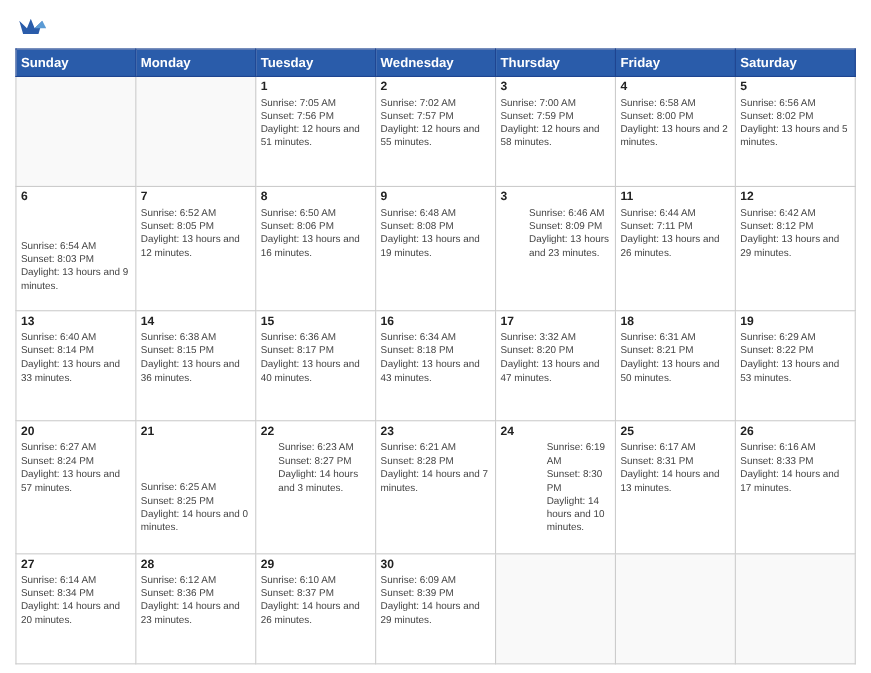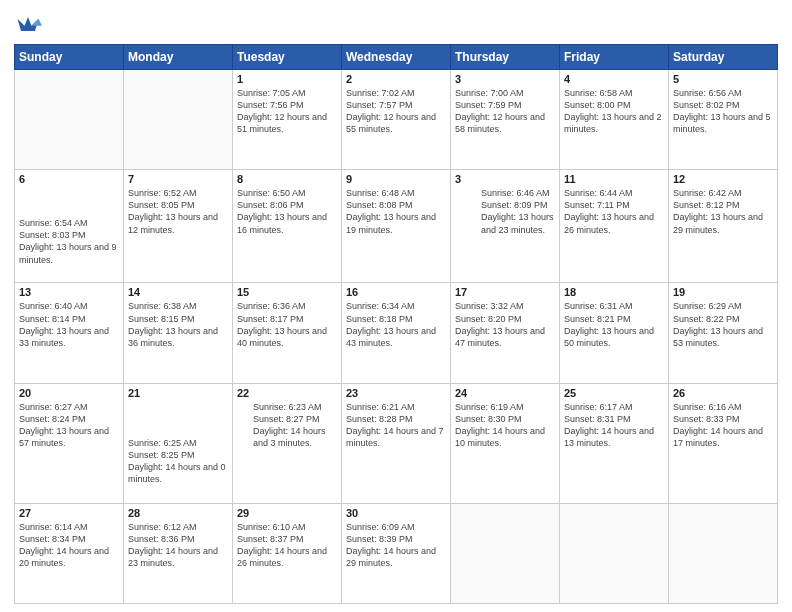--- a/index.html
+++ b/index.html
@@ -282,21 +282,21 @@
 Daylight: 14 hours and 3 minutes.</div>
           </td>
           <td>
             <span class="day-num">23</span>
             <div class="day-info" style="white-space: pre-line;">Sunrise: 6:21 AM
 Sunset: 8:28 PM
 Daylight: 14 hours and 7 minutes.</div>
           </td>
           <td>
             <span class="day-num">24</span>
-            <div class="day-info" style="white-space: pre-line;">Sunrise: 6:19 AM
+            <div class="day-info" style="white-space: pre-line; margin-left: 42px;">Sunrise: 6:19 AM
 Sunset: 8:30 PM
 Daylight: 14 hours and 10 minutes.</div>
           </td>
           <td>
             <span class="day-num">25</span>
             <div class="day-info" style="white-space: pre-line;">Sunrise: 6:17 AM
 Sunset: 8:31 PM
 Daylight: 14 hours and 13 minutes.</div>
           </td>
           <td>

